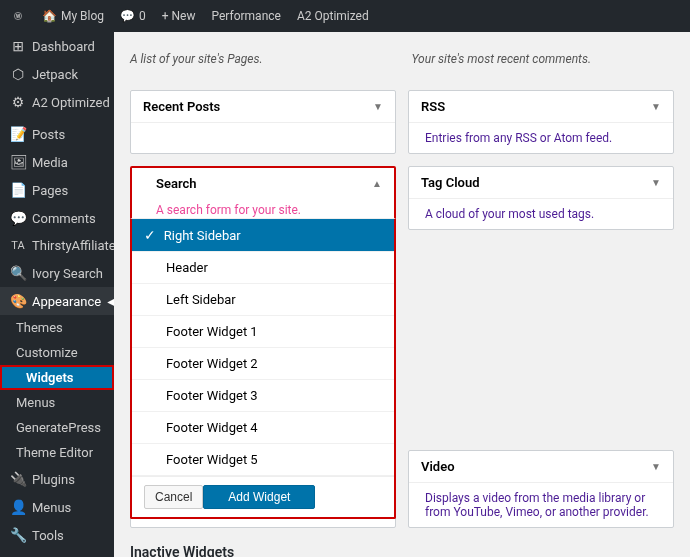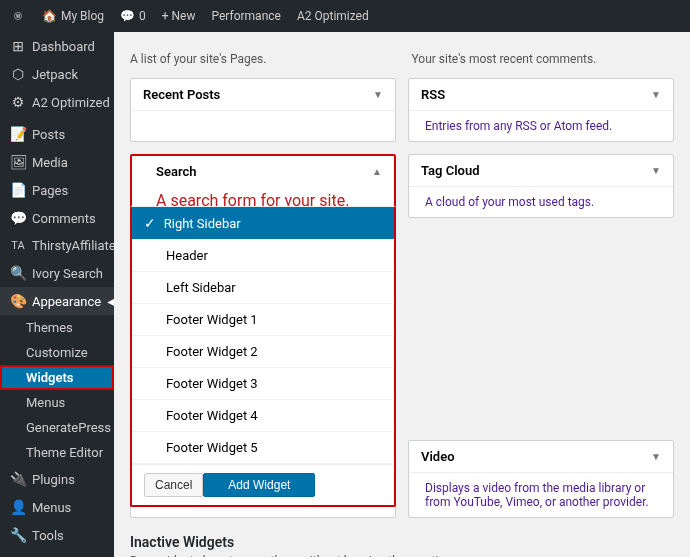--- a/index.html
+++ b/index.html
@@ -61,21 +61,21 @@
       font-size: 13px;
       white-space: nowrap;
     }
     .sidebar-item.parent-active { background: #32373c; color: #fff; }
     .sidebar-item .icon { font-size: 14px; width: 16px; text-align: center; flex-shrink: 0; }
     .sidebar-item .arrow { margin-left: auto; font-size: 10px; }
 
     .sidebar-sub-item {
       display: flex;
       align-items: center;
-      padding: 5px 10px 5px 26px;
+      padding: 5px 10px 5px 16px;
       color: #ccc;
       cursor: pointer;
       font-size: 13px;
       white-space: nowrap;
     }
     .sidebar-sub-item.active { color: #fff; font-weight: 600; background: #2c3338; }
 
     
     .content-area {
       flex: 1;
@@ -157,21 +157,22 @@
       border-radius: 2px;
       font-size: 12px;
       cursor: pointer;
     }
 
     
     .top-labels {
       display: grid;
       grid-template-columns: 1fr 1fr;
       gap: 19px;
-      margin-bottom: 8px;
+      margin-bottom: 20px;
+      font-style: italic;
     }
     .top-label {
       font-size: 12px;
       color: #555;
       padding: 4px 0;
     }
 
     
     .inactive-section {
       margin-top: 16px;
@@ -344,21 +345,21 @@
     </div>
 
     <div style="display:grid; grid-template-columns:1fr 1fr; gap:12px; margin-bottom:12px; position:relative;">
 
       <div style="position:relative;">
         <div style="border: 2px solid #cc0000; border-radius:2px; background:#fff;padding-left:12px;">
           <div class="search-widget-header">
             <span>Search</span>
             <span style="font-size:10px; color:#777;">▲</span>
           </div>
-          <div style="padding:4px 12px 8px; font-size:16px; color:#b91c1c;">
+          <div style="padding:4px 12px 8px; font-size:12px; color:#ec4899;">
             <span>A search form for your site.</span>
           </div>
         </div>
 
         <div style="position:absolute; left:0; top:52px; width:100%; background:#fff; border:2px solid #cc0000; border-top:1px solid #eee; z-index:200; border-radius:0 0 2px 2px;">
 
           <div class="dropdown-item selected">
             <span class="check">✓</span>
             <span>Right Sidebar</span>
           </div>

